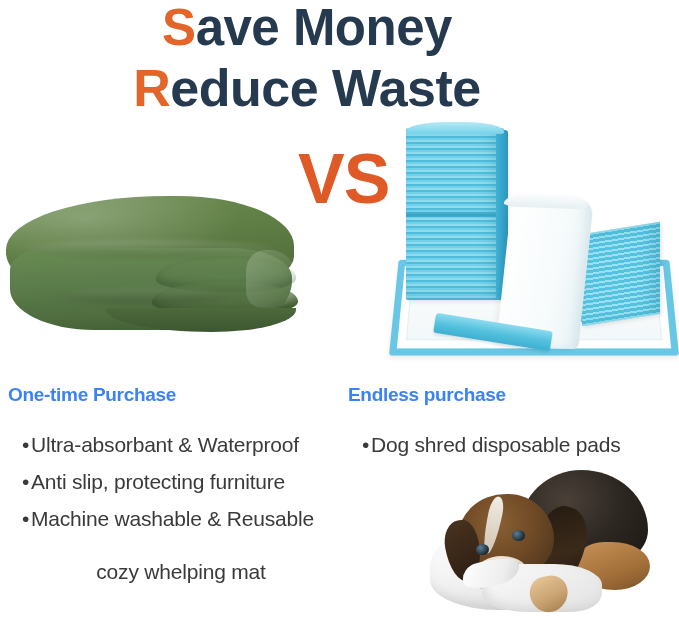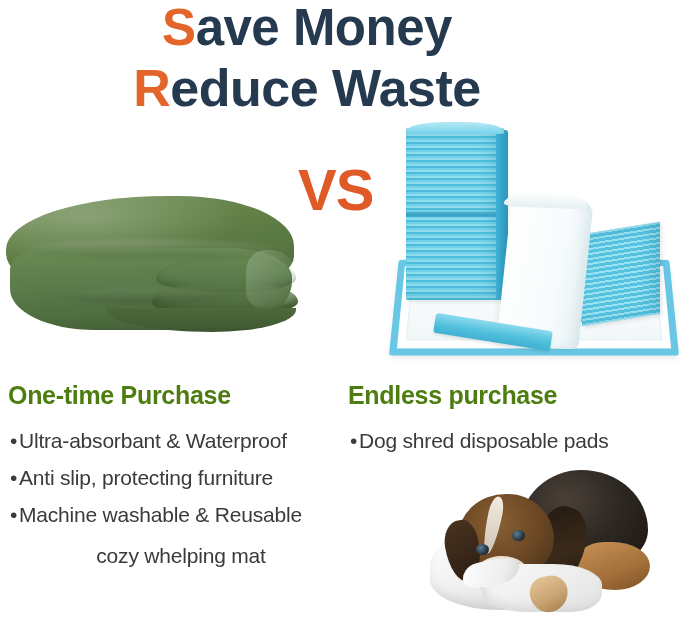--- a/index.html
+++ b/index.html
@@ -34,26 +34,25 @@
     white-space: nowrap;
   }
   .headline-line.line2 { font-size: 52px; margin-top: 8px; }
   .hl-accent { color: #e4652a; }
 
   
   .vs-badge {
     position: absolute;
     left: 298px;
     top: 148px;
-    font-size: 58px;
+    font-size: 70px;
     font-weight: bold;
     color: #e05a28;
     letter-spacing: -1px;
     line-height: 62px;
-    margin-top: 11px;
   }
 
   
   .blanket {
     position: absolute;
     left: 6px;
     top: 196px;
     width: 288px;
     height: 136px;
   }
@@ -225,29 +224,29 @@
     border-radius: 3px;
     transform: rotate(9deg);
     box-shadow: 0 2px 3px rgba(0,0,0,0.10);
   }
 
   
   .col-left  { position: absolute; left: 6px;   top: 380px; width: 350px; }
   .col-right { position: absolute; left: 346px; top: 380px; width: 310px; }
 
   .col-heading {
-    font-size: 25px;
+    font-size: 19px;
     font-weight: bold;
-    color: #4d7c0f;
+    color: #3b82f6;
     letter-spacing: -0.3px;
     line-height: 30px;
-    margin: 0 0 12px 2px;
+    margin: 0 0 6px 2px;
     white-space: nowrap;
   }
-  .bullet-list { list-style: none; margin: 4px; padding: 0; }
+  .bullet-list { list-style: none; margin: 16px; padding: 0; }
   .bullet-item {
     font-size: 21px;
     color: #3a3a3a;
     line-height: 37px;
     white-space: nowrap;
     letter-spacing: -0.2px;
   }
   .bullet-item .dot {
     display: inline-block;
     width: 9px;

